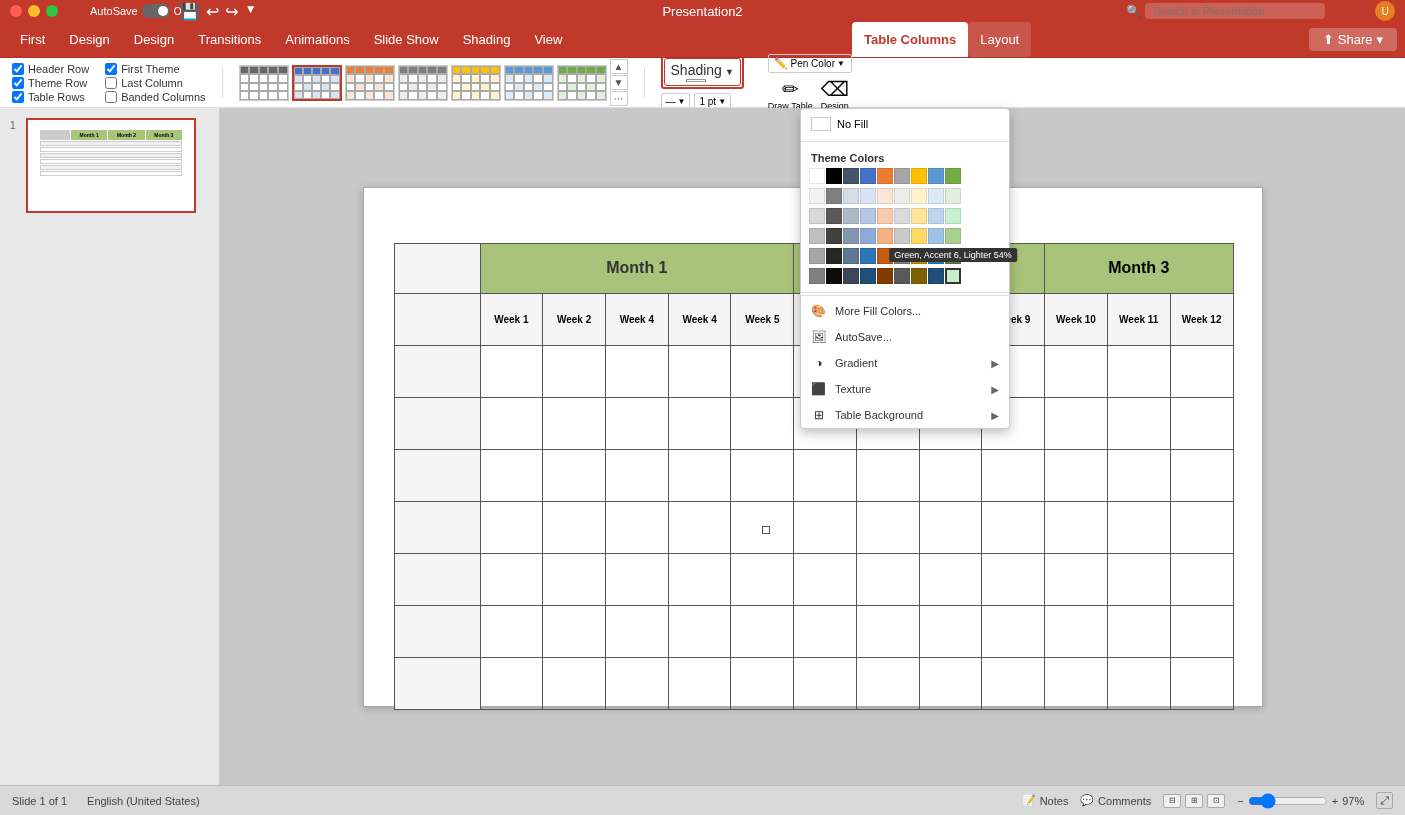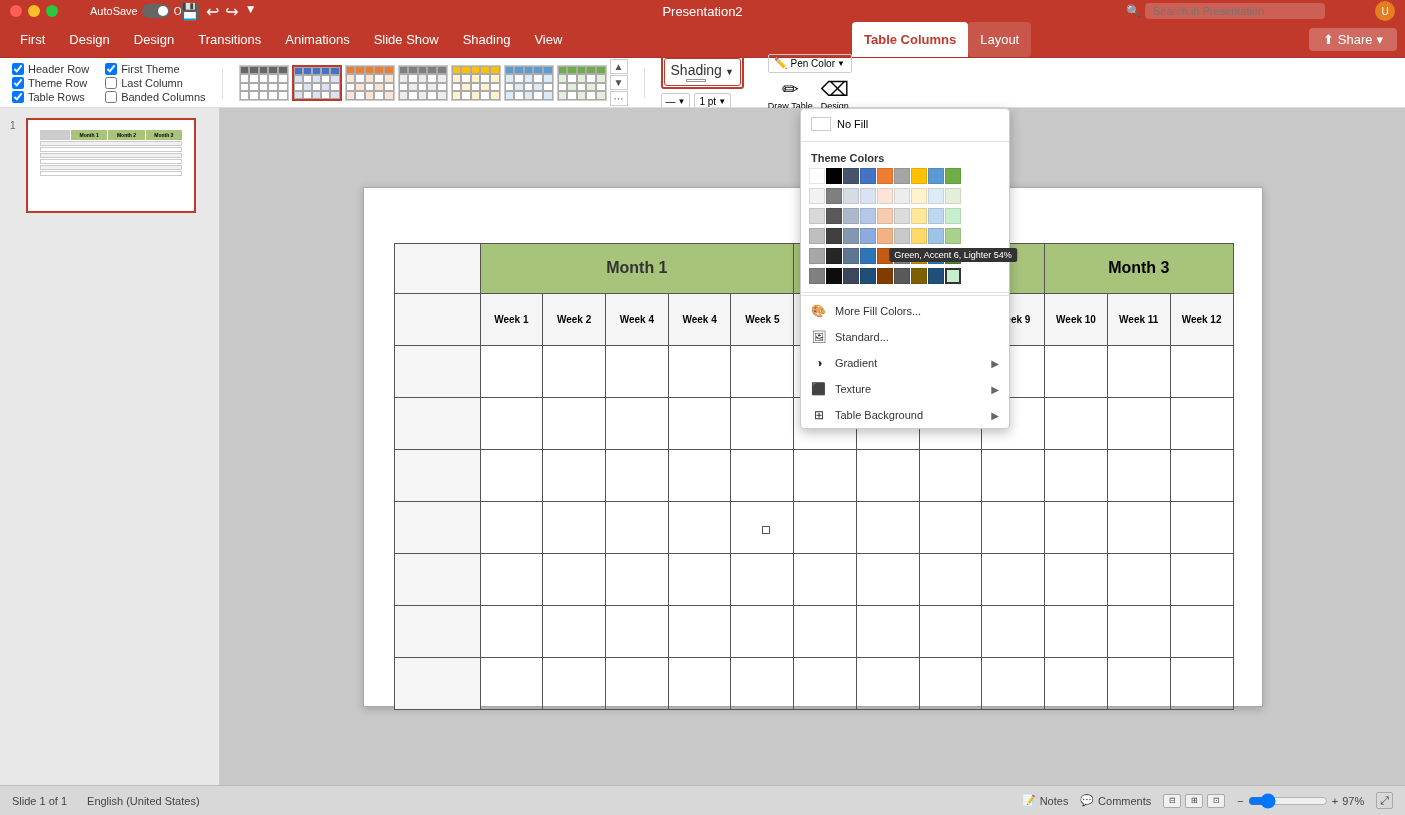--- a/index.html
+++ b/index.html
@@ -708,21 +708,21 @@
 
 
   <hr class="dd-divider">
 
   <div class="dd-menu-item">
     <div class="item-icon">🎨</div>
     <span>More Fill Colors...</span>
   </div>
   <div class="dd-menu-item">
     <div class="item-icon">🖼</div>
-    <span>Standard...</span>
+    <span>AutoSave...</span>
   </div>
   <div class="dd-menu-item">
     <div class="item-icon">◑</div>
     <span>Gradient</span>
     <span class="arrow">▶</span>
   </div>
   <div class="dd-menu-item">
     <div class="item-icon">⬛</div>
     <span>Texture</span>
     <span class="arrow">▶</span>

